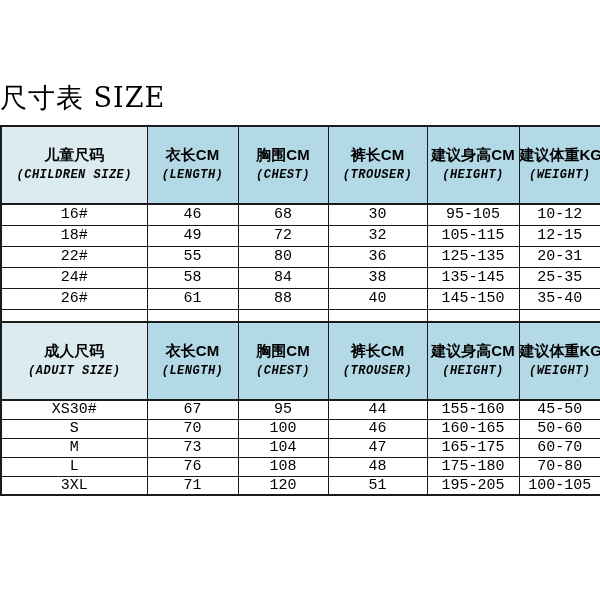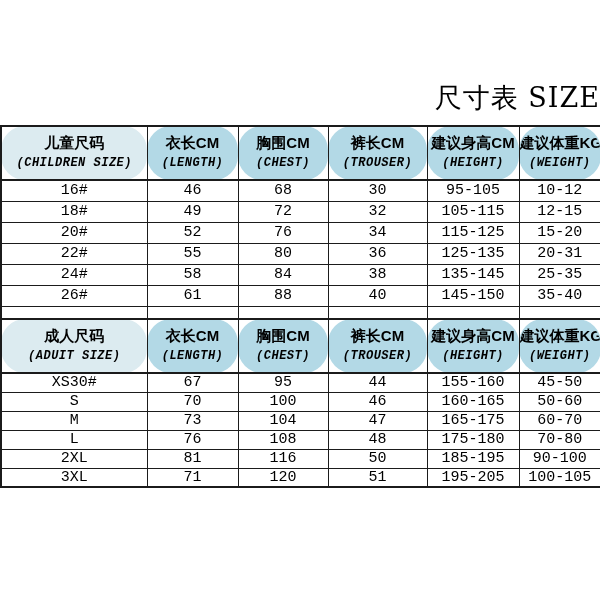--- a/index.html
+++ b/index.html
@@ -16,21 +16,21 @@
     background: var(--background);
     overflow: hidden;
     font-family: "Liberation Sans", "DejaVu Sans", sans-serif;
     color: var(--text);
   }
   .page { width: 600px; height: 600px; position: relative; }
   .title {
     margin: 0;
     padding-top: 82px;
     height: 125px;
-    text-align: right;
+    text-align: left;
     font-family: "DejaVu Serif", "Liberation Serif", serif;
     font-size: 27px;
     font-weight: 400;
     line-height: 32px;
     letter-spacing: 1px;
     color: var(--text);
   }
   table.size-table {
     width: 600px;
     border-collapse: collapse;
@@ -42,22 +42,21 @@
     text-align: center;
     vertical-align: middle;
     padding: 0;
     overflow: hidden;
     white-space: nowrap;
   }
   tr.hrow th {
     background: var(--header_bg);
     border-top: 2px solid var(--border);
     border-bottom: 2px solid var(--border);
-    padding: 6px 0;
-    border-radius: 24px;
+    padding: 18px 0;
   }
   tr.hrow th.first { background: var(--header_first_bg); }
   .h1 {
     font-family: "Liberation Sans", "DejaVu Sans", sans-serif;
     font-size: 15px;
     font-weight: bold;
     line-height: 20px;
   }
   .h2 {
     font-family: "Liberation Mono", "DejaVu Sans Mono", monospace;
@@ -127,28 +126,20 @@
         </tr>
         <tr class="children">
           <td class="data">18#</td>
           <td class="data">49</td>
           <td class="data">72</td>
           <td class="data">32</td>
           <td class="data">105-115</td>
           <td class="data">12-15</td>
         </tr>
         <tr class="children">
-          <td class="data">20#</td>
-          <td class="data">52</td>
-          <td class="data">76</td>
-          <td class="data">34</td>
-          <td class="data">115-125</td>
-          <td class="data">15-20</td>
-        </tr>
-        <tr class="children">
           <td class="data">22#</td>
           <td class="data">55</td>
           <td class="data">80</td>
           <td class="data">36</td>
           <td class="data">125-135</td>
           <td class="data">20-31</td>
         </tr>
         <tr class="children">
           <td class="data">24#</td>
           <td class="data">58</td>
@@ -225,28 +216,20 @@
         </tr>
         <tr class="adult">
           <td class="data">L</td>
           <td class="data">76</td>
           <td class="data">108</td>
           <td class="data">48</td>
           <td class="data">175-180</td>
           <td class="data">70-80</td>
         </tr>
         <tr class="adult">
-          <td class="data">2XL</td>
-          <td class="data">81</td>
-          <td class="data">116</td>
-          <td class="data">50</td>
-          <td class="data">185-195</td>
-          <td class="data">90-100</td>
-        </tr>
-        <tr class="adult">
           <td class="data">3XL</td>
           <td class="data">71</td>
           <td class="data">120</td>
           <td class="data">51</td>
           <td class="data">195-205</td>
           <td class="data">100-105</td>
         </tr>
       </tbody>
   </table>
 </div>

